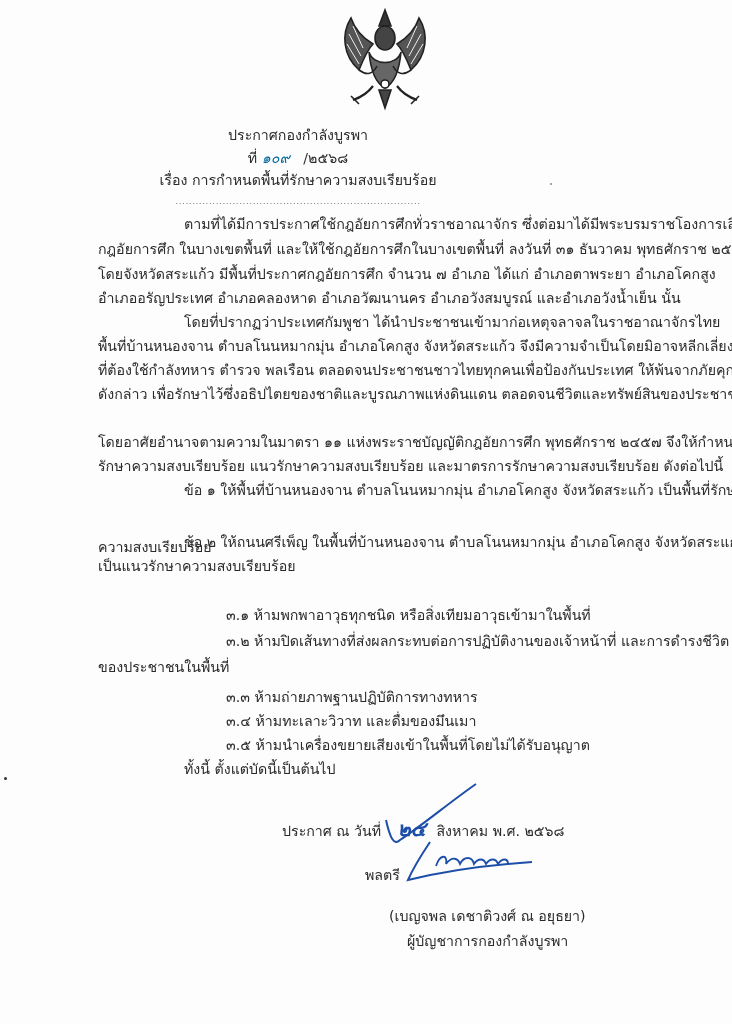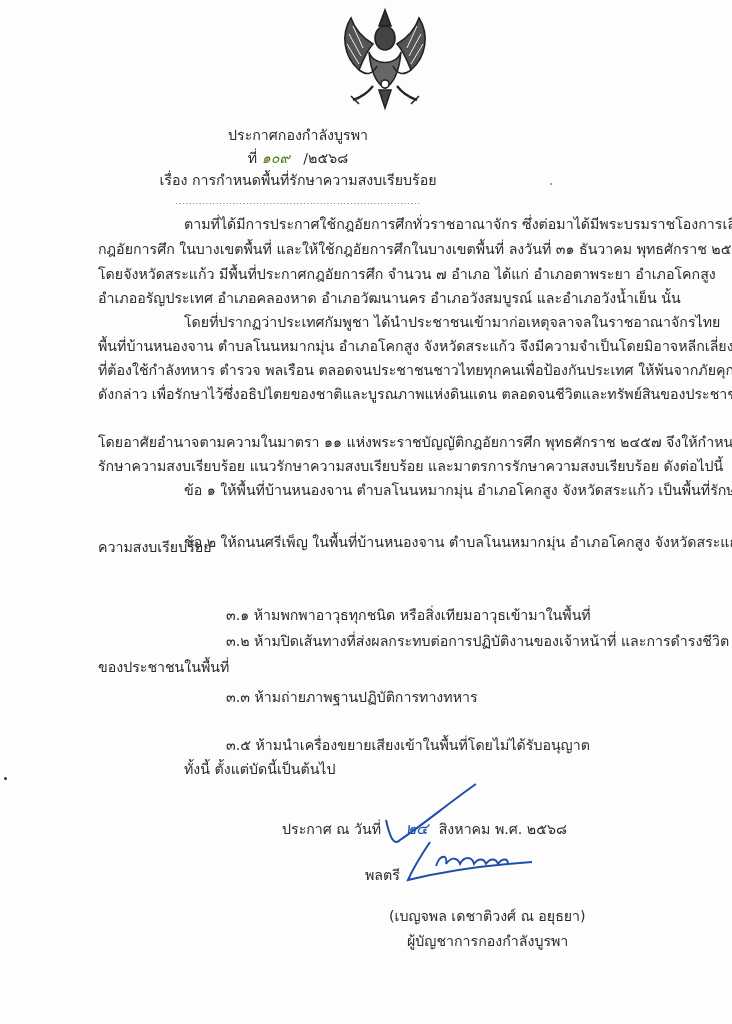--- a/index.html
+++ b/index.html
@@ -9,21 +9,21 @@
       position: relative;
       overflow: hidden;
       font-family: "DejaVu Sans", "Liberation Sans", sans-serif;
       color: #2a2a2a;
     }
     .page { position: absolute; inset: 0; background: #fdfdfd; }
     .emblem { position: absolute; left: 333px; top: 4px; width: 104px; height: 112px; }
     .header { position: absolute; left: 0; width: 596px; text-align: center; font-size: 14.2px; line-height: 18px; }
     .h-title { top: 126px; }
     .h-number { top: 149px; }
-    .h-number .num { color: #4d7c0f; font-family: "DejaVu Serif", serif; font-style: italic; }
+    .h-number .num { color: #0369a1; font-family: "DejaVu Serif", serif; font-style: italic; }
     .h-subject { top: 171px; }
     .h-dots { top: 192px; font-size: 9px; letter-spacing: 0.5px; color: #777; }
     .line {
       position: absolute; font-size: 14.2px; line-height: 18px;
       white-space: nowrap; color: #2a2a2a;
     }
     .blue-ink { color: #1d4fa8; }
     .sig-svg { position: absolute; }
     .speck { position: absolute; width: 3px; height: 3px; background: #333; border-radius: 50%; }
   </style>
@@ -73,30 +73,32 @@
   <div class="line" style="left:184px; top:313px;">โดยที่ปรากฏว่าประเทศกัมพูชา ได้นำประชาชนเข้ามาก่อเหตุจลาจลในราชอาณาจักรไทย</div>
   <div class="line" style="left:98px;  top:289px;">อำเภออรัญประเทศ อำเภอคลองหาด อำเภอวัฒนานคร อำเภอวังสมบูรณ์ และอำเภอวังน้ำเย็น นั้น</div>
   <div class="line" style="left:98px;  top:337px;">พื้นที่บ้านหนองจาน ตำบลโนนหมากมุ่น อำเภอโคกสูง จังหวัดสระแก้ว จึงมีความจำเป็นโดยมิอาจหลีกเลี่ยงได้</div>
   <div class="line" style="left:98px;  top:361px;">ที่ต้องใช้กำลังทหาร ตำรวจ พลเรือน ตลอดจนประชาชนชาวไทยทุกคนเพื่อป้องกันประเทศ ให้พ้นจากภัยคุกคาม</div>
   <div class="line" style="left:98px;  top:385px;">ดังกล่าว เพื่อรักษาไว้ซึ่งอธิปไตยของชาติและบูรณภาพแห่งดินแดน ตลอดจนชีวิตและทรัพย์สินของประชาชน</div>
   <div class="line" style="left:98px;  top:433px;">โดยอาศัยอำนาจตามความในมาตรา ๑๑ แห่งพระราชบัญญัติกฎอัยการศึก พุทธศักราช ๒๔๕๗ จึงให้กำหนดพื้นที่</div>
   <div class="line" style="left:98px;  top:457px;text-align:right;">รักษาความสงบเรียบร้อย แนวรักษาความสงบเรียบร้อย และมาตรการรักษาความสงบเรียบร้อย ดังต่อไปนี้</div>
   <div class="line" style="left:184px; top:481px;">ข้อ ๑ ให้พื้นที่บ้านหนองจาน ตำบลโนนหมากมุ่น อำเภอโคกสูง จังหวัดสระแก้ว เป็นพื้นที่รักษา</div>
   <div class="line" style="left:98px;  top:506px;margin-top:32px;">ความสงบเรียบร้อย</div>
   <div class="line" style="left:184px; top:533px;">ข้อ ๒ ให้ถนนศรีเพ็ญ ในพื้นที่บ้านหนองจาน ตำบลโนนหมากมุ่น อำเภอโคกสูง จังหวัดสระแก้ว</div>
+  <div class="line" style="left:98px;  top:557px;">เป็นแนวรักษาความสงบเรียบร้อย</div>
   <div class="line" style="left:226px; top:606px;">๓.๑ ห้ามพกพาอาวุธทุกชนิด หรือสิ่งเทียมอาวุธเข้ามาในพื้นที่</div>
   <div class="line" style="left:226px; top:632px;">๓.๒ ห้ามปิดเส้นทางที่ส่งผลกระทบต่อการปฏิบัติงานของเจ้าหน้าที่ และการดำรงชีวิต</div>
   <div class="line" style="left:98px;  top:658px;">ของประชาชนในพื้นที่</div>
   <div class="line" style="left:226px; top:688px;">๓.๓ ห้ามถ่ายภาพฐานปฏิบัติการทางทหาร</div>
+  <div class="line" style="left:226px; top:712px;">๓.๔ ห้ามทะเลาะวิวาท และดื่มของมึนเมา</div>
   <div class="line" style="left:226px; top:736px;">๓.๕ ห้ามนำเครื่องขยายเสียงเข้าในพื้นที่โดยไม่ได้รับอนุญาต</div>
   <div class="line" style="left:184px; top:760px;">ทั้งนี้ ตั้งแต่บัดนี้เป็นต้นไป</div>
 
   <div class="line" style="left:282px; top:820px;">
     <span>ประกาศ ณ วันที่</span>
-    <span class="blue-ink" style="font-family:'DejaVu Serif',serif; font-style:italic; font-size:16px; margin:0 6px 0 20px;">๒๔</span>
+    <span class="blue-ink" style="font-family:'DejaVu Serif',serif; font-style:italic; font-size:20px; margin:0 6px 0 12px;font-weight:bold;">๒๔</span>
     <span>สิงหาคม พ.ศ. ๒๕๖๘</span>
   </div>
 
   <svg class="sig-svg" style="left:384px; top:780px;" width="100" height="70">
     <path d="M2 40 C6 58, 10 66, 16 60 C40 44, 66 22, 92 4" stroke="#1d4fa8" stroke-width="2" fill="none"></path>
   </svg>
 
   <div class="line" style="left:365px; top:866px;">พลตรี</div>
   <svg class="sig-svg" style="left:402px; top:836px;" width="140" height="50">
     <path d="M28 6 C20 18, 12 30, 6 44 C30 38, 70 30, 130 26" stroke="#1d4fa8" stroke-width="2" fill="none"></path>

